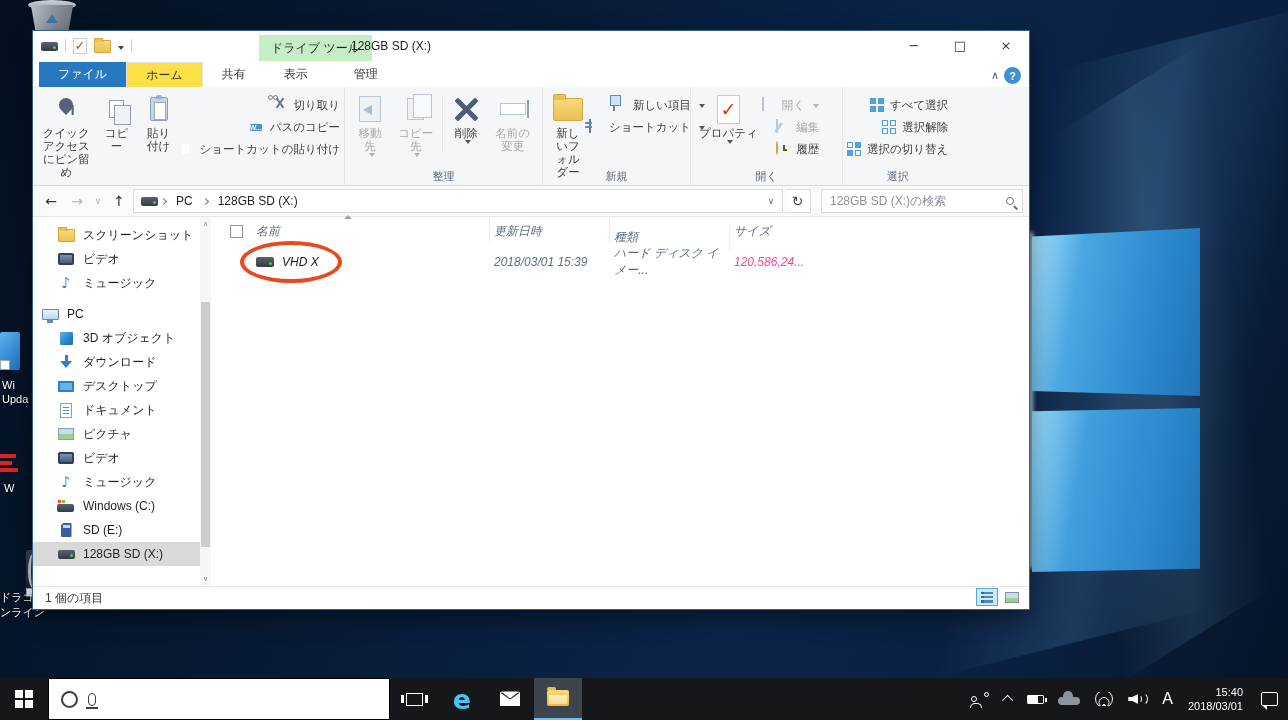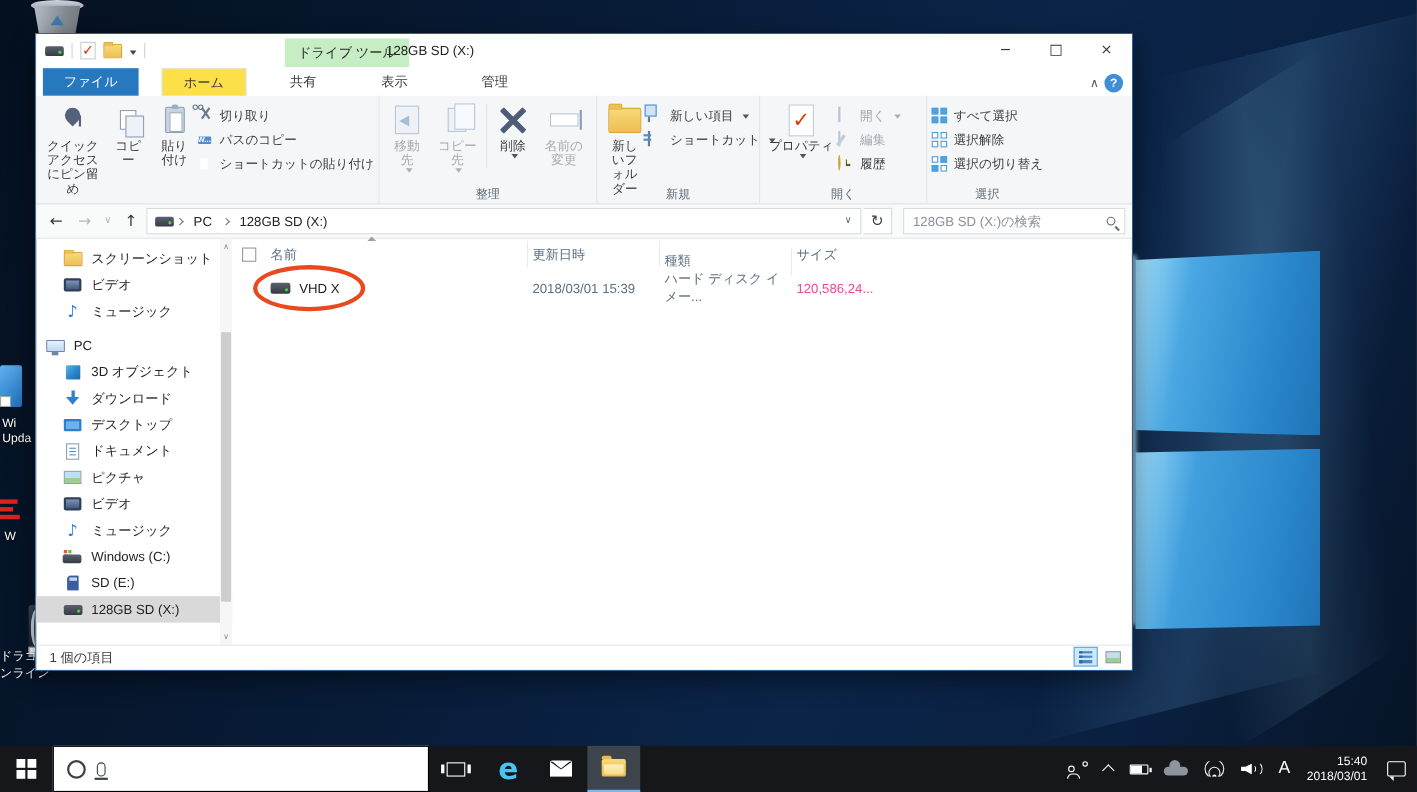--- a/index.html
+++ b/index.html
@@ -61,39 +61,39 @@
   .i-folder::before{content:"";position:absolute;left:-1px;top:-3px;width:7px;height:3px;background:#edc055;border:1px solid #d8a83e;border-bottom:none;border-radius:1px 1px 0 0;}
   .tri-down{width:0;height:0;border-left:3.5px solid transparent;border-right:3.5px solid transparent;border-top:4px solid #555;}
   .qat .tri-down{margin-top:3px;border-top-color:#444;}
   .drivetools{position:absolute;left:226px;top:4px;height:26px;padding:0 12px;background:#c6edc3;color:#262626;
     font-size:12px;display:flex;align-items:center;}
   .wtitle{position:absolute;left:318px;top:0;line-height:30px;font-size:12px;color:#222;}
   .wctrl{position:absolute;right:0;top:0;display:flex;}
   .wbtn{width:46px;height:29px;display:flex;align-items:center;justify-content:center;font-size:13px;color:#333;font-family:"DejaVu Sans",sans-serif;}
 
   
-  .tabrow{height:26px;display:flex;align-items:flex-end;position:relative;background:#fff;flex:0 0 auto;gap:21px;}
+  .tabrow{height:26px;display:flex;align-items:flex-end;position:relative;background:#fff;flex:0 0 auto;}
   .tab{height:25px;padding:0 19px;display:flex;align-items:center;font-size:12px;color:#383838;}
   .tab-file{background:#2678bf;color:#fff;margin-left:6px;}
   .tab-active{background:#fde047;border:1px solid #e0e2e4;border-bottom:none;}
   .rib-mini{position:absolute;right:30px;bottom:5px;font-size:11px;color:#555;}
   .helpbtn{position:absolute;right:8px;bottom:3px;width:17px;height:17px;border-radius:50%;background:#3f8fd6;color:#fff;
     font-size:11px;font-weight:bold;display:flex;align-items:center;justify-content:center;}
 
   
   .ribbon{height:99px;background:#f5f6f7;border-bottom:1px solid #d8dadc;display:flex;flex:0 0 auto;}
   .rgroup{position:relative;display:flex;align-items:flex-start;padding:4px 4px 16px 4px;border-right:1px solid #e3e5e7;}
   .rgl{position:absolute;bottom:1px;left:0;right:0;text-align:center;font-size:11px;color:#5d6b79;}
   .bigbtn{display:flex;flex-direction:column;align-items:center;justify-content:flex-start;padding:2px 3px;margin:0 1px;
     font-size:11.5px;color:#3c3c3c;text-align:center;line-height:13px;}
   .bigbtn .cap{max-width:62px;}
   .bicon{width:34px;height:32px;margin-bottom:2px;position:relative;display:flex;align-items:center;justify-content:center;}
   .disabled{color:#a2aab2;}
   .minicol{display:flex;flex-direction:column;padding-top:5px;gap:3px;}
-  .minibtn{display:flex;align-items:center;gap:5px;font-size:11.5px;color:#3c3c3c;height:19px;white-space:nowrap;}
+  .minibtn{display:flex;align-items:center;gap:5px;font-size:11.5px;color:#3c3c3c;height:19px;white-space:nowrap;justify-content:flex-end;}
   .minibtn.disabled{color:#a2aab2;}
   .mni{width:15px;height:15px;position:relative;flex:0 0 auto;}
 
   
   .ic-pin{width:14px;height:14px;background:#53617a;border-radius:50% 50% 50% 0;transform:rotate(-45deg);position:relative;top:-4px;}
   .ic-pin::after{content:"";position:absolute;left:11px;top:11px;width:2px;height:10px;background:#53617a;transform:rotate(45deg);transform-origin:top left;}
   .ic-copy{width:15px;height:18px;background:#fff;border:1px solid #8fa0b5;position:relative;}
   .ic-copy::before{content:"";position:absolute;left:4px;top:4px;width:15px;height:18px;background:#eef2f7;border:1px solid #8fa0b5;}
   .ic-paste{width:18px;height:24px;background:#c8d4e2;border:1px solid #8fa0b5;border-radius:2px;position:relative;}
   .ic-paste::before{content:"";position:absolute;left:3px;top:4px;width:10px;height:16px;background:#fff;border:1px solid #9ab;}
@@ -180,21 +180,21 @@
   .i-cdrive .flag i:nth-child(1){background:#e65c2e;} .i-cdrive .flag i:nth-child(2){background:#7fba38;}
   .i-cdrive .flag i:nth-child(3){background:#3aa0da;} .i-cdrive .flag i:nth-child(4){background:#f2b32d;}
   .i-sd{width:11px;height:14px;background:#3a5ea0;border-radius:1px;clip-path:polygon(0 20%,25% 0,100% 0,100% 100%,0 100%);position:relative;}
   .i-sd::before{content:"";position:absolute;left:2px;top:2px;width:7px;height:3px;background:#c8d4e8;}
   .sscroll{position:absolute;right:0;top:0;bottom:0;width:11px;background:#f6f6f6;font-family:"DejaVu Sans",sans-serif;}
   .sarrow{position:absolute;left:0;width:11px;height:14px;color:#8a8a8a;font-size:7px;display:flex;align-items:center;justify-content:center;}
   .sarrow.up{top:0;} .sarrow.down{bottom:0;}
   .sthumb{position:absolute;left:1px;width:9px;top:85px;height:245px;background:#cdcdcd;}
 
   
-  .content{flex:1;position:relative;padding-left:5px;min-width:0;}
+  .content{flex:1;position:relative;padding-left:15px;min-width:0;font-style:italic;}
   .lhead{height:24px;display:flex;align-items:center;font-size:12px;color:#5d6f82;position:relative;margin-top:2px;}
   .hcell{height:100%;display:flex;align-items:center;border-right:1px solid #eaeaea;padding-left:4px;}
   .hcb{width:26px;border-right:none;}
   .cb{width:13px;height:13px;border:1px solid #949aa0;background:#fff;}
   .h-name{width:238px;} .h-date{width:120px;} .h-type{width:120px;margin-top:13px;} .h-size{width:112px;border-right:none;}
   .sortcaret{position:absolute;left:118px;top:-4px;width:0;height:0;border-left:4px solid transparent;border-right:4px solid transparent;border-bottom:4px solid #9aa2aa;}
   .frow{height:30px;display:flex;align-items:center;font-size:12px;position:relative;margin-top:4px;}
   .fcell{display:flex;align-items:center;}
   .f-name{width:264px;padding-left:30px;gap:8px;color:#1a1a1a;}
   .f-name .i-drive{width:18px;height:10px;}

